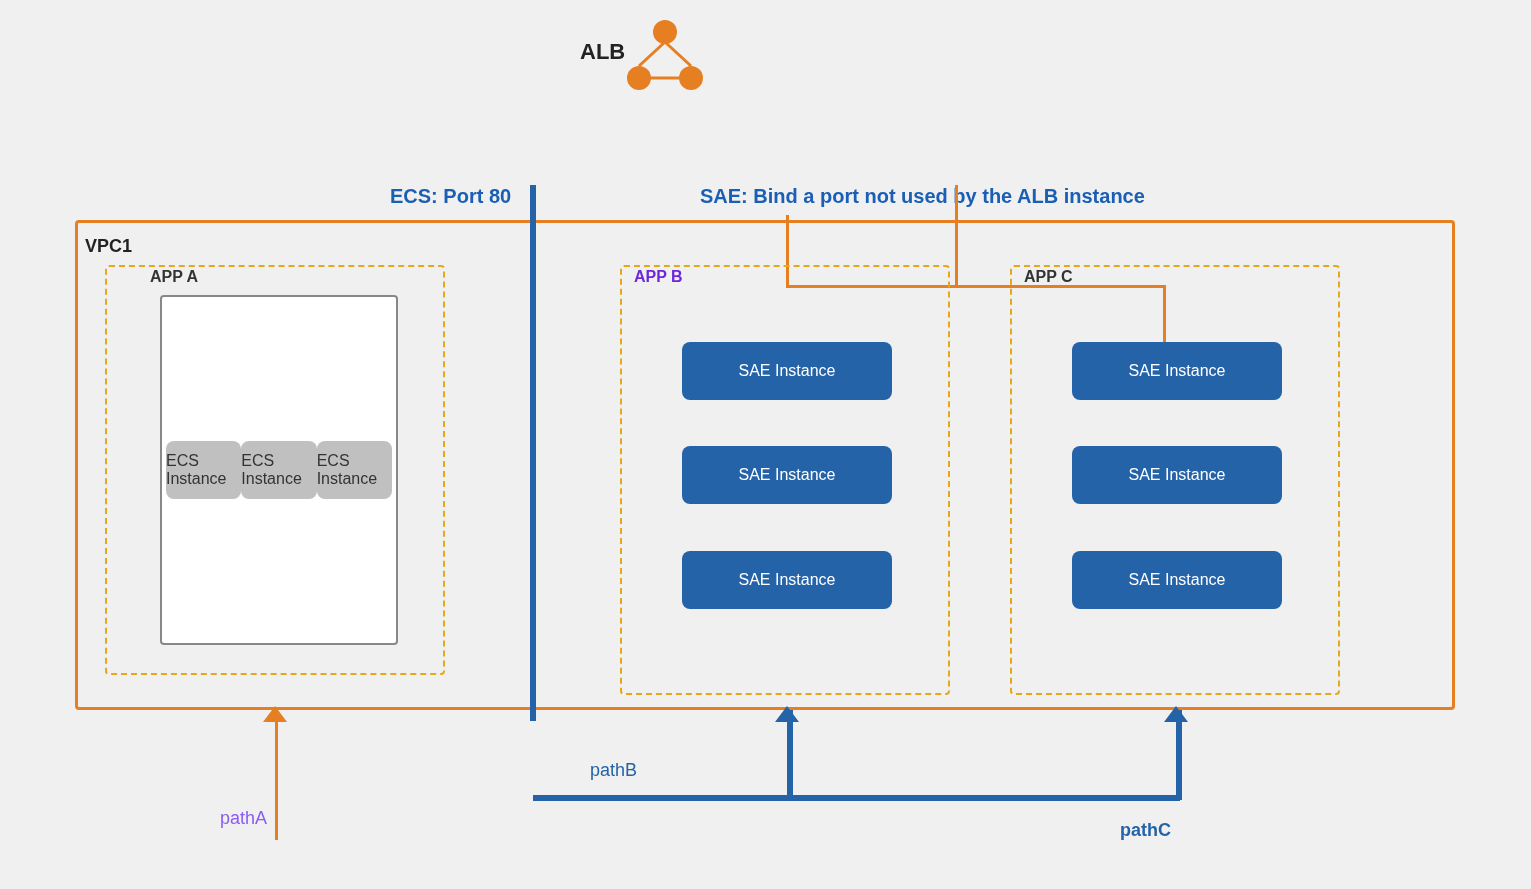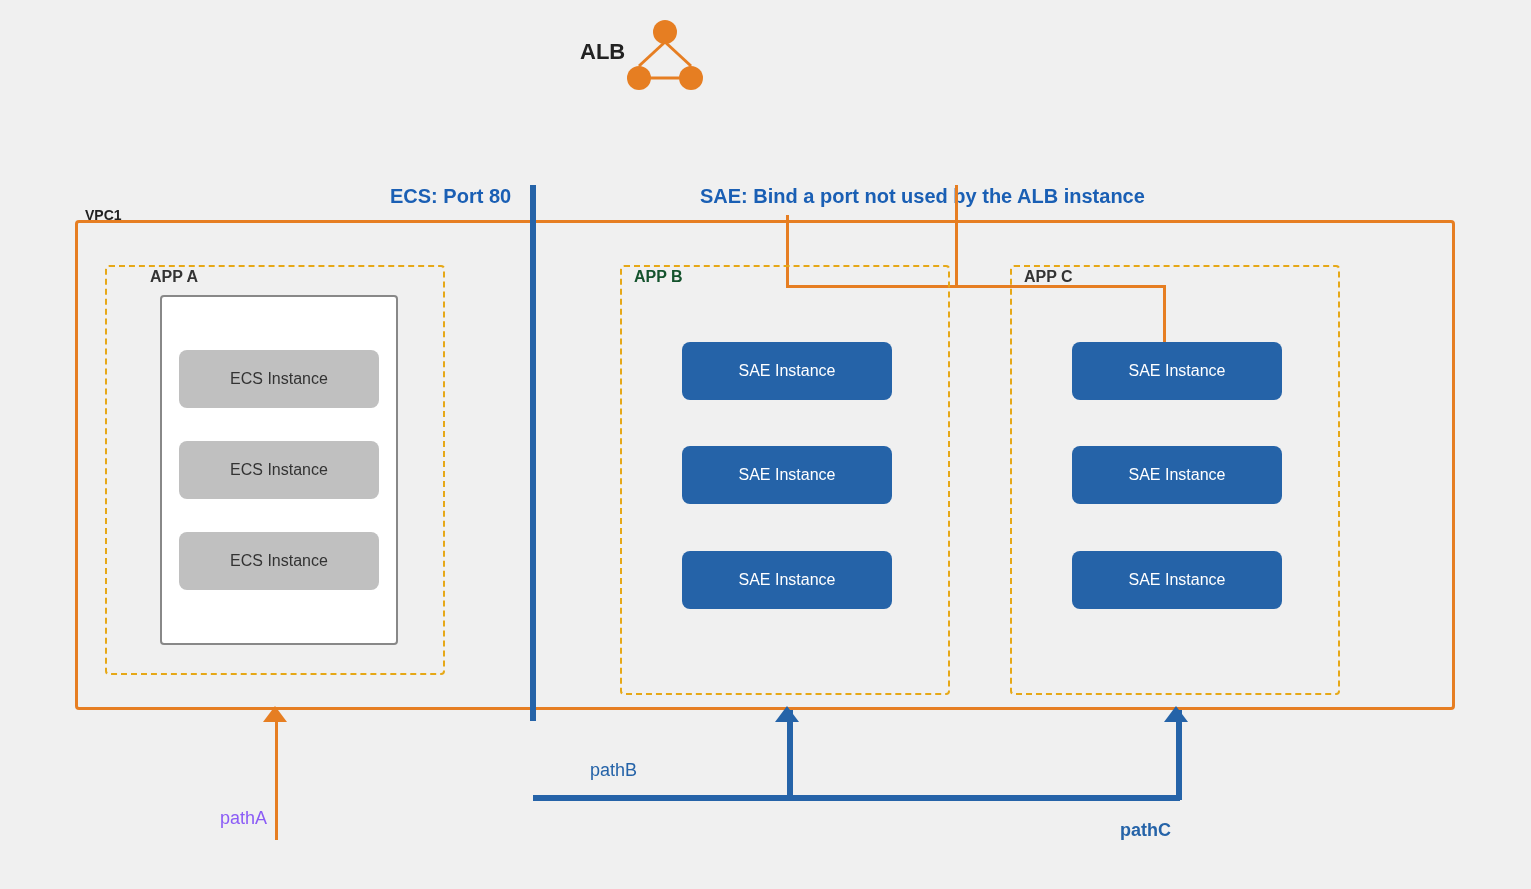--- a/index.html
+++ b/index.html
@@ -66,23 +66,23 @@
       left: 75px;
       width: 1380px;
       height: 490px;
       border: 3px solid #e67e22;
       border-radius: 4px;
       background: transparent;
     }
 
     .vpc-label {
       position: absolute;
-      top: 207px;
+      top: 236px;
       left: 85px;
-      font-size: 14px;
+      font-size: 18px;
       font-weight: bold;
       color: #222;
     }
 
     
     .app-a-container {
       position: absolute;
       top: 265px;
       left: 105px;
       width: 340px;
@@ -105,21 +105,21 @@
     .ecs-inner-box {
       position: absolute;
       top: 295px;
       left: 160px;
       width: 238px;
       height: 350px;
       border: 2px solid #888;
       border-radius: 4px;
       background: white;
       display: flex;
-      flex-direction: column;
+      flex-direction: row;
       align-items: center;
       justify-content: space-evenly;
       padding: 20px 4px;
     }
 
     .ecs-instance {
       width: 200px;
       height: 58px;
       background: #c0c0c0;
       border-radius: 8px;
@@ -141,21 +141,21 @@
       border: 2px dashed #e6a817;
       border-radius: 4px;
     }
 
     .app-b-label {
       position: absolute;
       top: 268px;
       left: 634px;
       font-size: 16px;
       font-weight: bold;
-      color: #14532d;
+      color: #6d28d9;
     }
 
     
     .app-c-container {
       position: absolute;
       top: 265px;
       left: 1010px;
       width: 330px;
       height: 430px;
       border: 2px dashed #e6a817;

